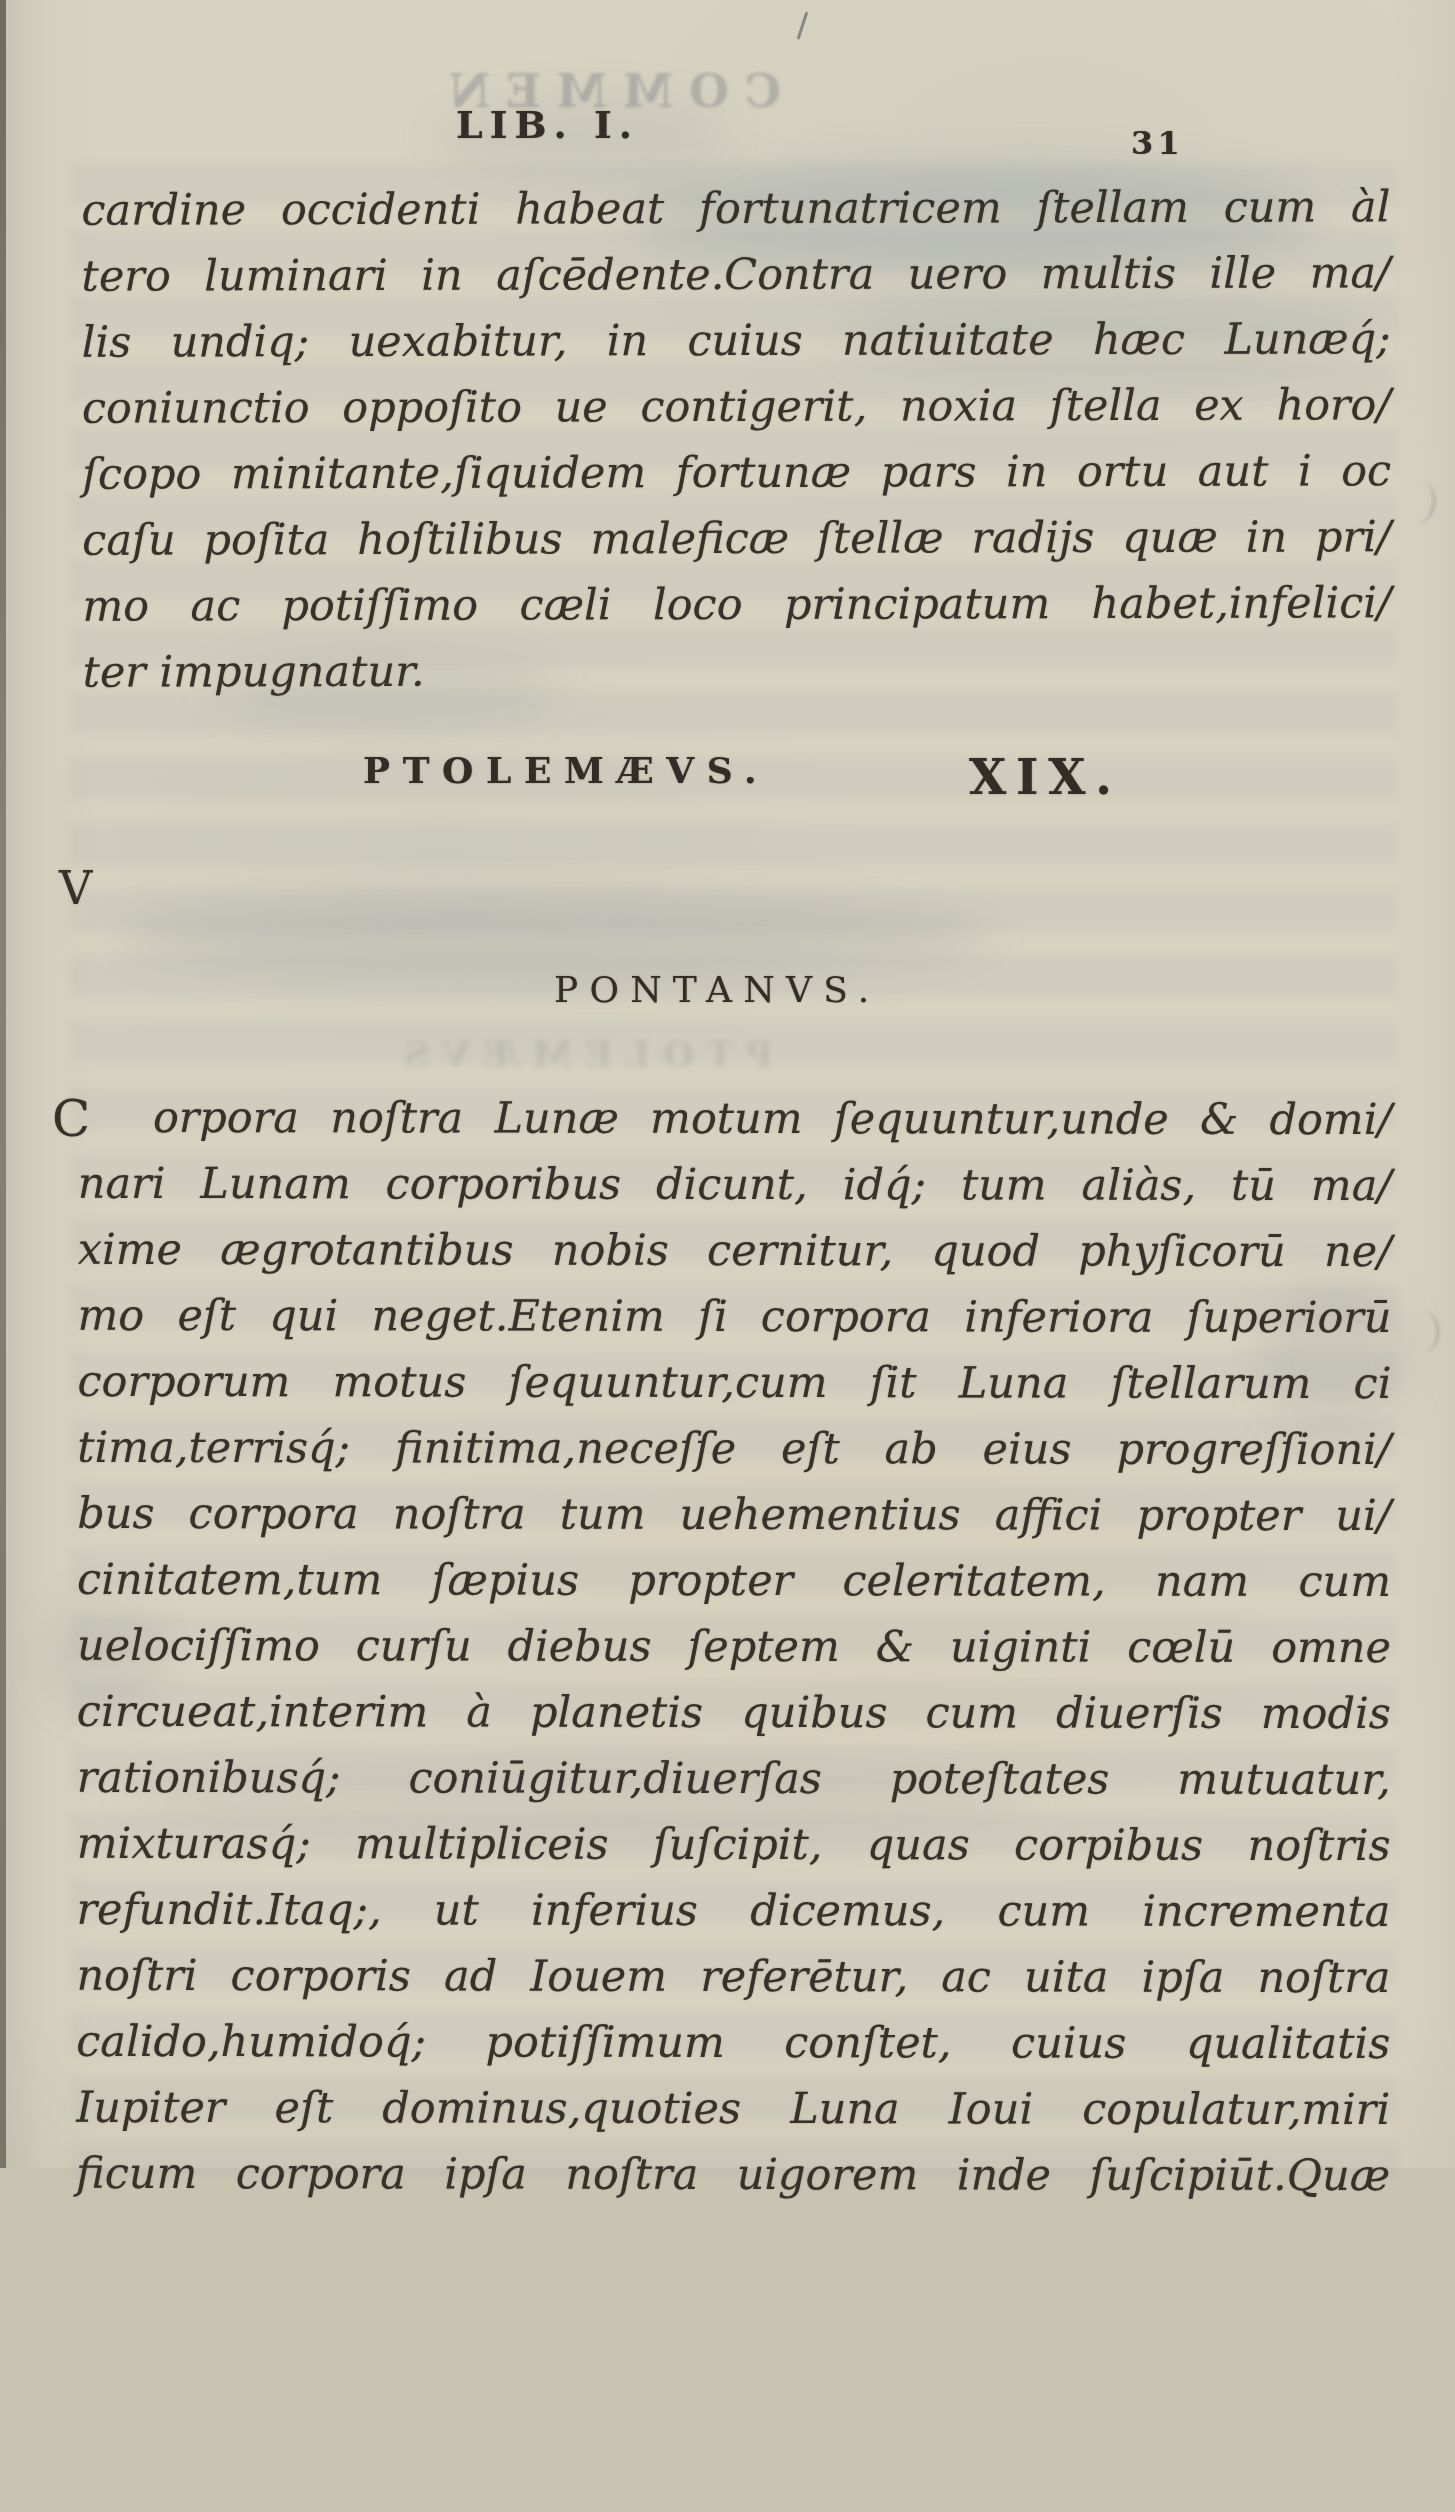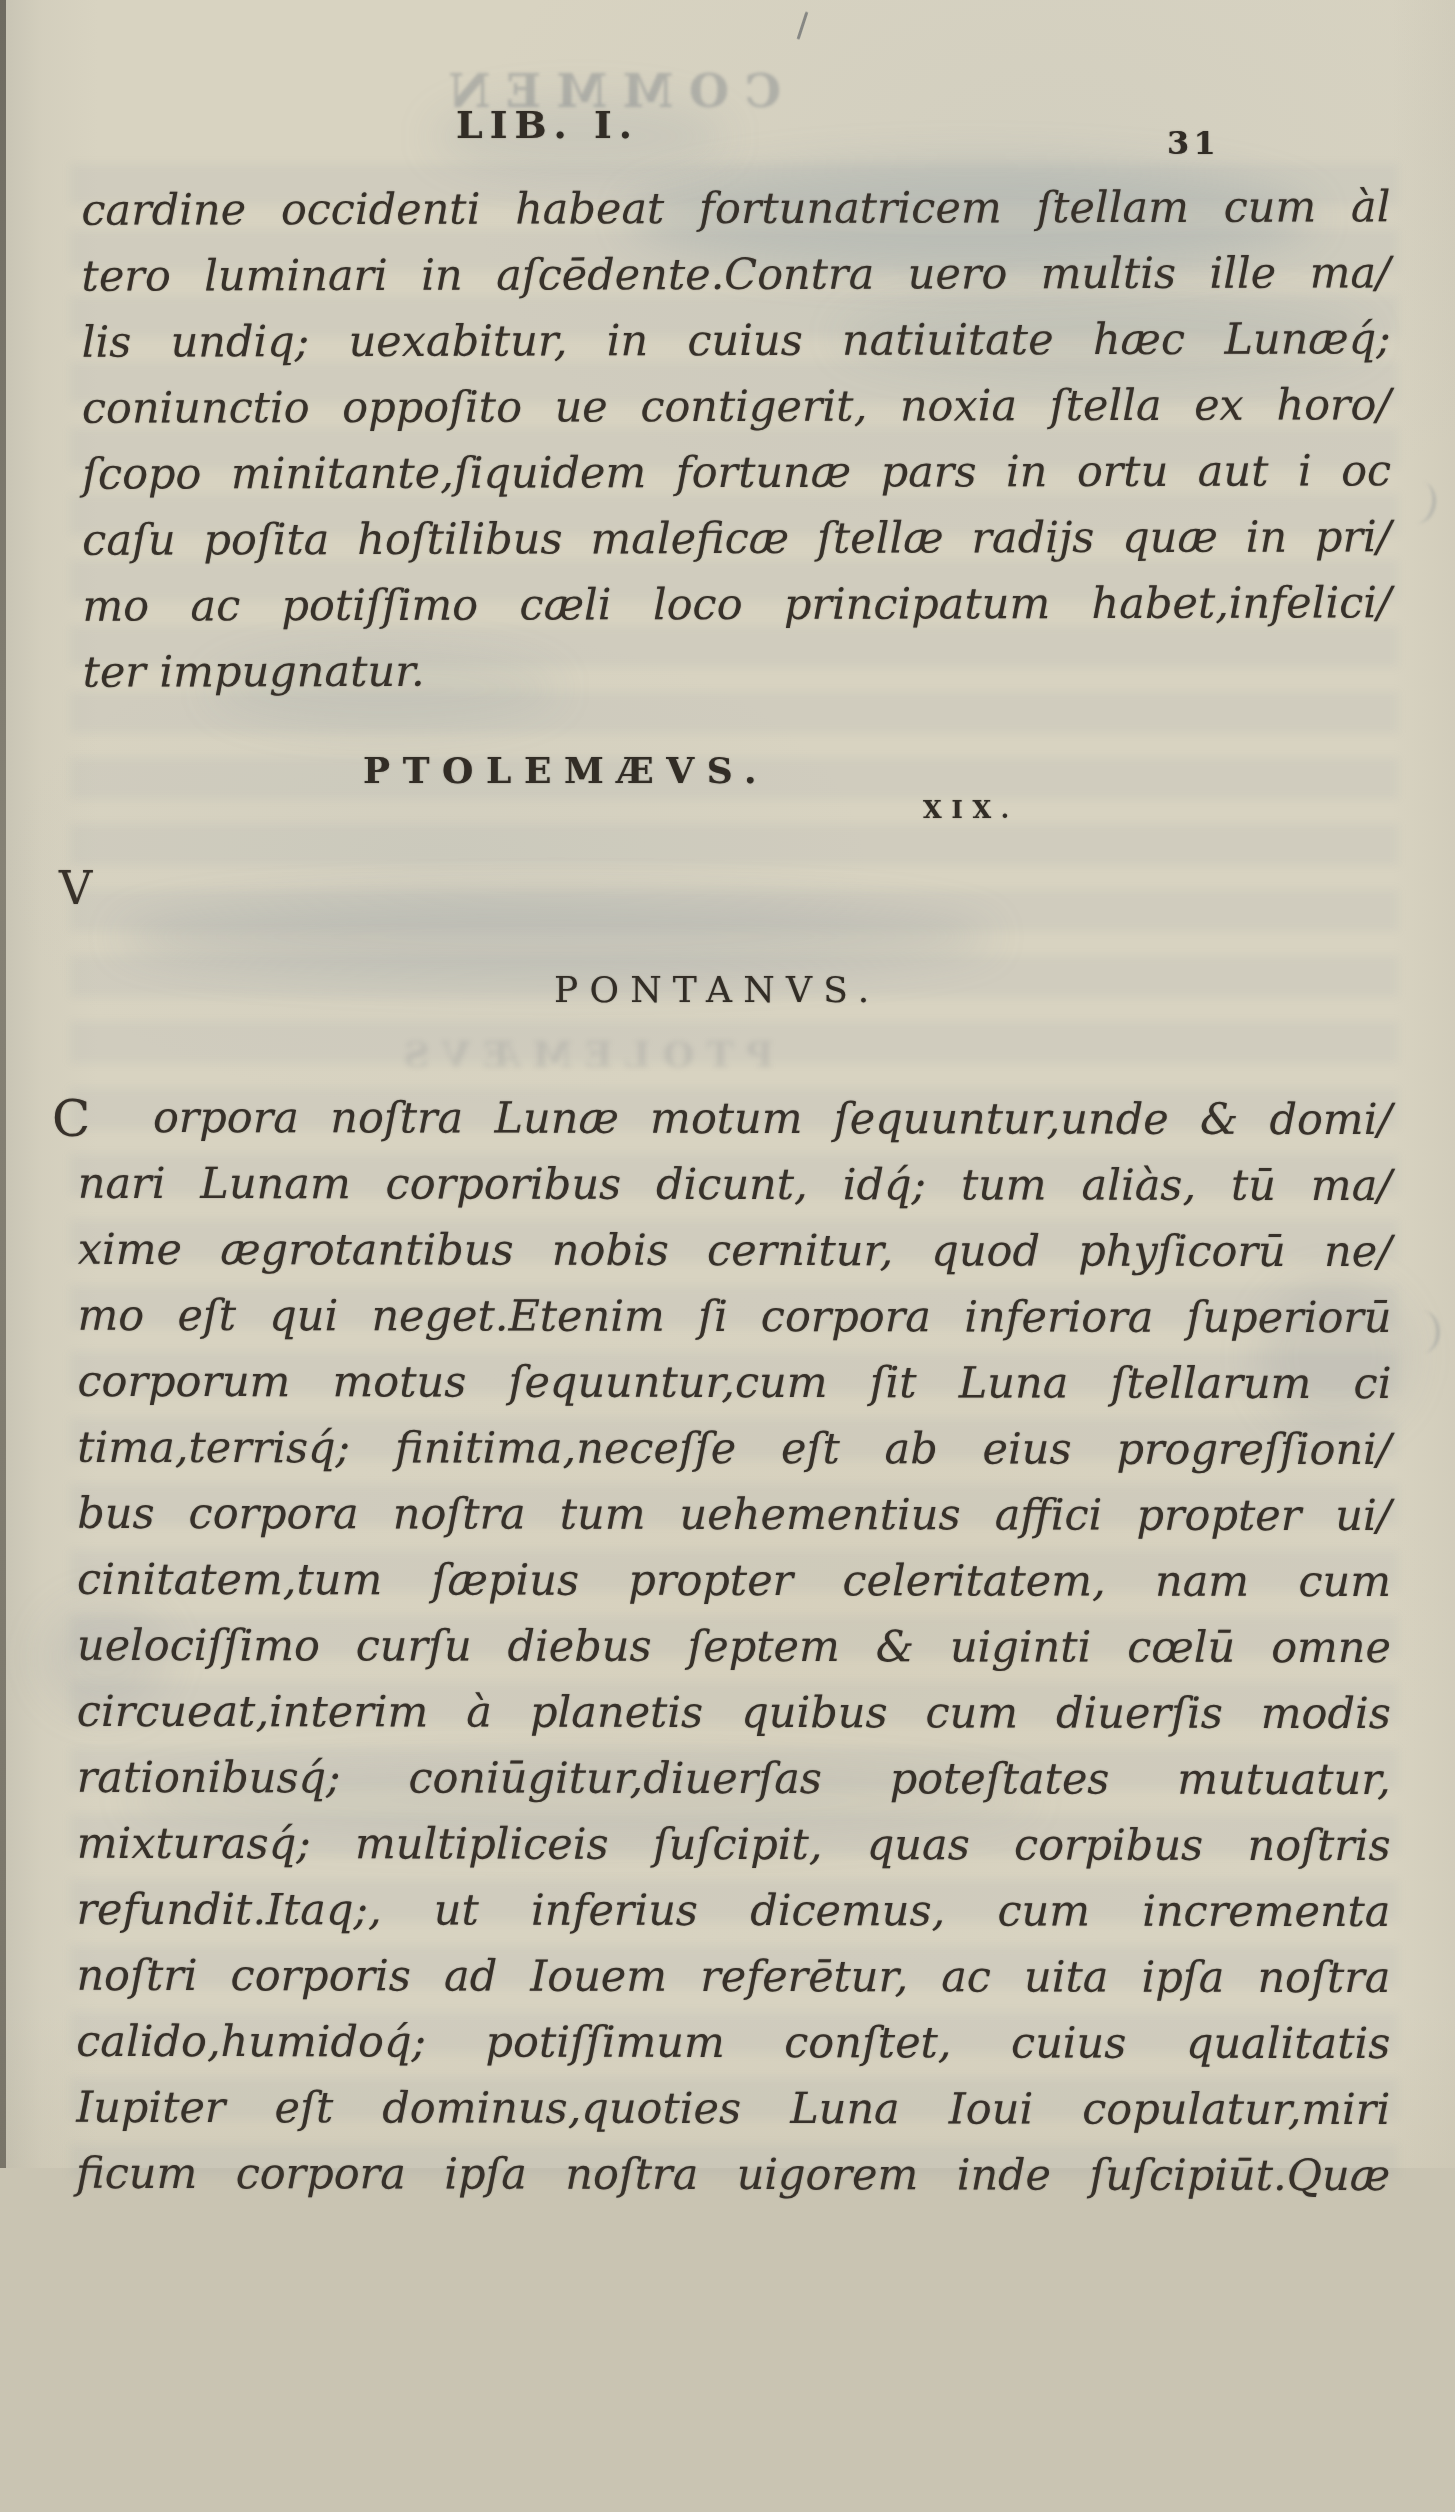--- a/index.html
+++ b/index.html
@@ -70,21 +70,20 @@
 
   .lib-title{
     position:absolute;left:456px;top:102px;
     font-size:38px;font-weight:700;letter-spacing:7px;color:#322d26;
     text-shadow:0 0 1.4px rgba(45,40,33,0.5);
   }
   .page-number{
     position:absolute;left:1131px;top:124px;
     font-size:32px;font-weight:700;color:#322d26;letter-spacing:4.2px;
     text-shadow:0 0 1.4px rgba(45,40,33,0.5);
-    margin-left:36px;
   }
 
   .body-text{font-style:italic;font-size:43px;line-height:66px;}
   .tline{
     text-align:justify;
     -moz-text-align-last:justify;text-align-last:justify;
     white-space:normal;height:66px;overflow:visible;
   }
   .tline.short{text-align:left;-moz-text-align-last:left;text-align-last:left;}
 
@@ -93,24 +92,23 @@
     transform:rotate(-0.15deg);
   }
 
   .heading-row{position:absolute;left:0;top:749px;width:1455px;height:49px;}
   .heading-pto{
     position:absolute;left:363px;top:0;
     font-size:36px;letter-spacing:12.6px;font-weight:700;color:#322d26;
     text-shadow:0 0 1.4px rgba(45,40,33,0.5);
   }
   .heading-num{
-    position:absolute;left:923px;top:0;
-    font-size:24px;letter-spacing:9.8px;font-weight:700;color:#322d26;
-    text-shadow:0 0 1.4px rgba(45,40,33,0.5);
-    margin-top:46px;
+    position:absolute;left:969px;top:0;
+    font-size:48px;letter-spacing:9.8px;font-weight:700;color:#322d26;
+    text-shadow:0 0 1.4px rgba(45,40,33,0.5);
   }
 
   .pto-block{position:absolute;left:0;top:858px;width:1455px;height:70px;}
   .drop-cap{
     position:absolute;font-style:normal;font-size:46px;font-weight:400;
     color:#37312a;text-shadow:0 0 1.4px rgba(50,44,36,0.45);
   }
   .pto-cap{left:59px;top:2.8px;}
   .pto-line{
     position:absolute;left:117px;top:0;width:1274px;

